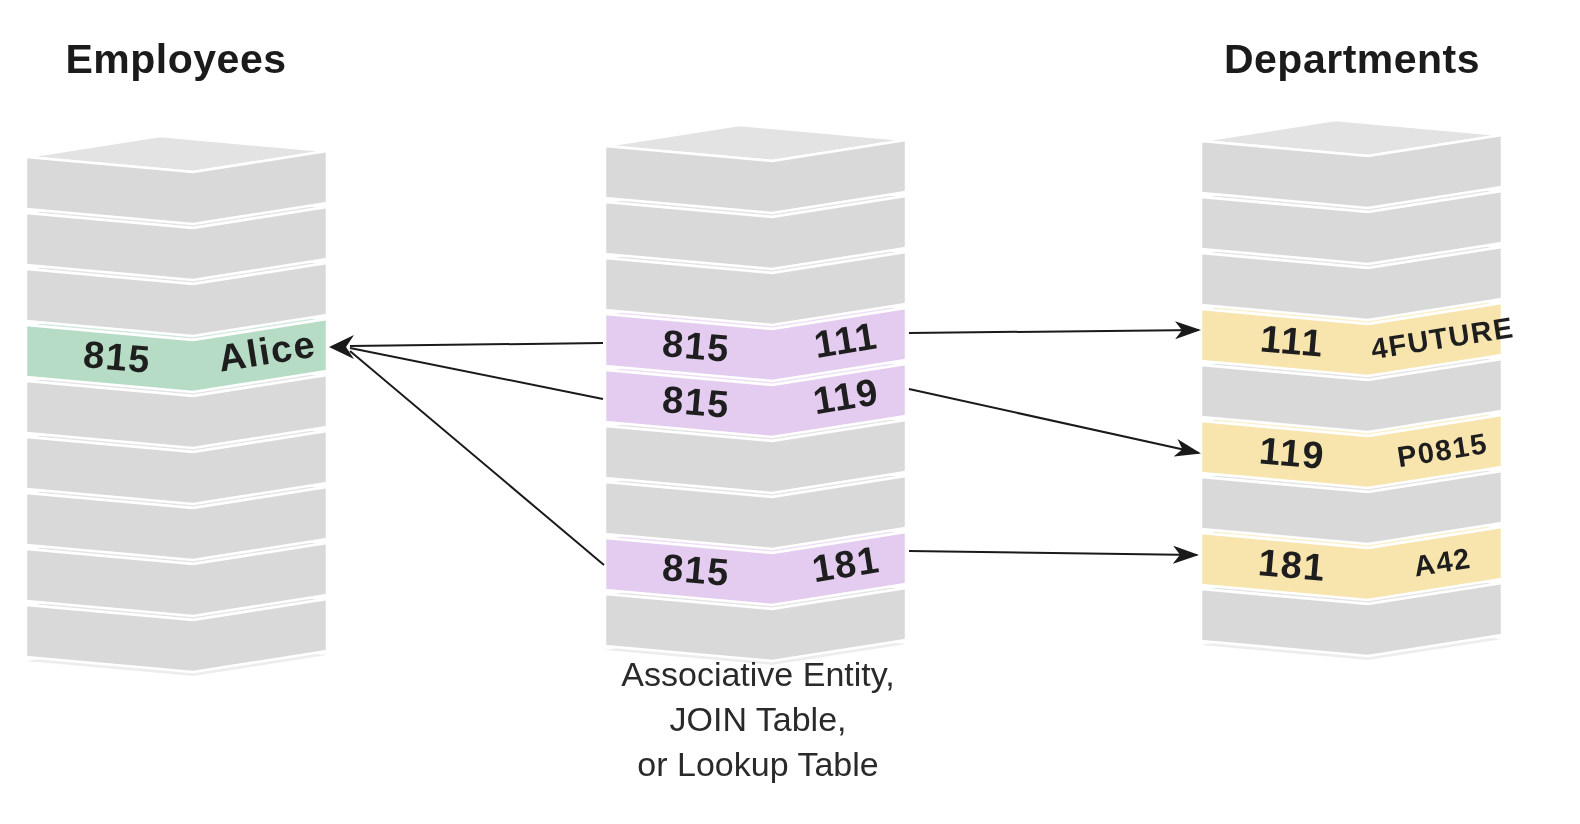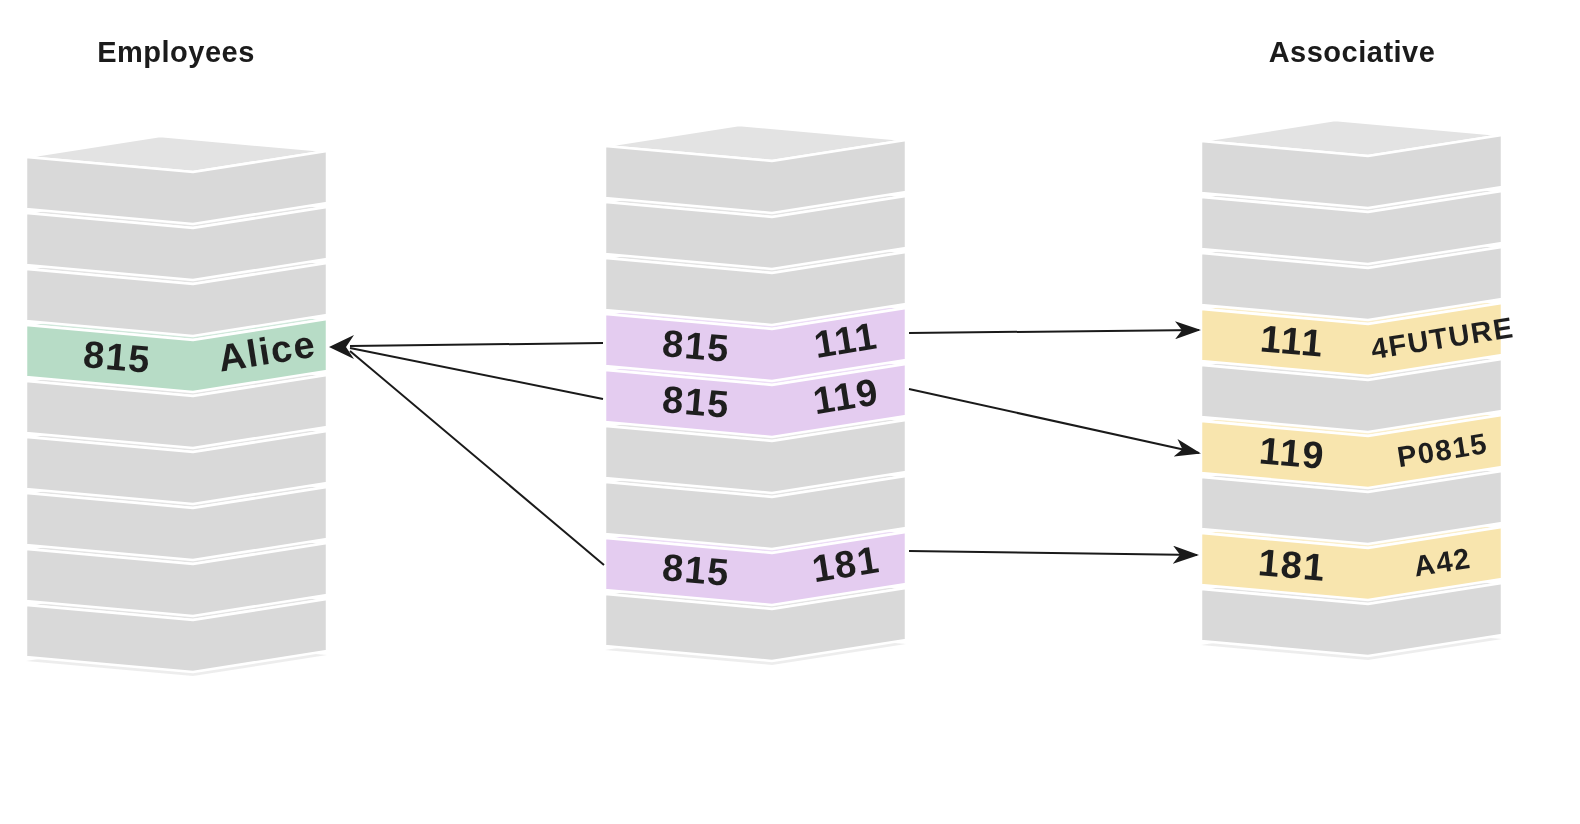--- a/index.html
+++ b/index.html
@@ -7,21 +7,21 @@
     position:relative;
     width:1580px;height:824px;
     background:#ffffff;
     overflow:hidden;
     font-family:"Liberation Sans","DejaVu Sans",sans-serif;
   }
   #diagram-svg{position:absolute;left:0;top:0;}
   .stack-title{
     position:absolute;top:36px;
     transform:translateX(-50%);
-    font-size:29px;font-weight:700;color:#1b1b1b;
+    font-size:41px;font-weight:700;color:#1b1b1b;
     letter-spacing:0.5px;white-space:nowrap;text-align:right;
   }
   .caption{
     position:absolute;left:758px;top:652px;
     transform:translateX(-50%);
     text-align:center;
     font-size:34px;line-height:45px;font-weight:400;color:#2a2a2a;
     white-space:nowrap;
   }
 </style>
@@ -174,16 +174,21 @@
         <line x1="603" y1="399" x2="350" y2="348" stroke="#1a1a1a" stroke-width="2"></line>
         <line x1="604" y1="565" x2="350" y2="351" stroke="#1a1a1a" stroke-width="2"></line>
         <polygon points="329,347 354,335 346,347 354,359" fill="#1a1a1a"></polygon>
         <line x1="909" y1="333" x2="1199" y2="330" stroke="#1a1a1a" stroke-width="2" marker-end="url(#ah)"></line>
         <line x1="909" y1="389" x2="1199" y2="453" stroke="#1a1a1a" stroke-width="2" marker-end="url(#ah)"></line>
         <line x1="909" y1="551" x2="1197" y2="555" stroke="#1a1a1a" stroke-width="2" marker-end="url(#ah)"></line>
       </g>
   </svg>
 
   <div class="stack-title" style="left:176px">Employees</div>
-  <div class="stack-title" style="left:1352px">Associative</div>
+  <div class="stack-title" style="left:1352px">Departments</div>
 
+  <div class="caption">
+    <div>Associative Entity,</div>
+    <div>JOIN Table,</div>
+    <div>or Lookup Table</div>
+  </div>
 
 </div>
 
 </body></html>

